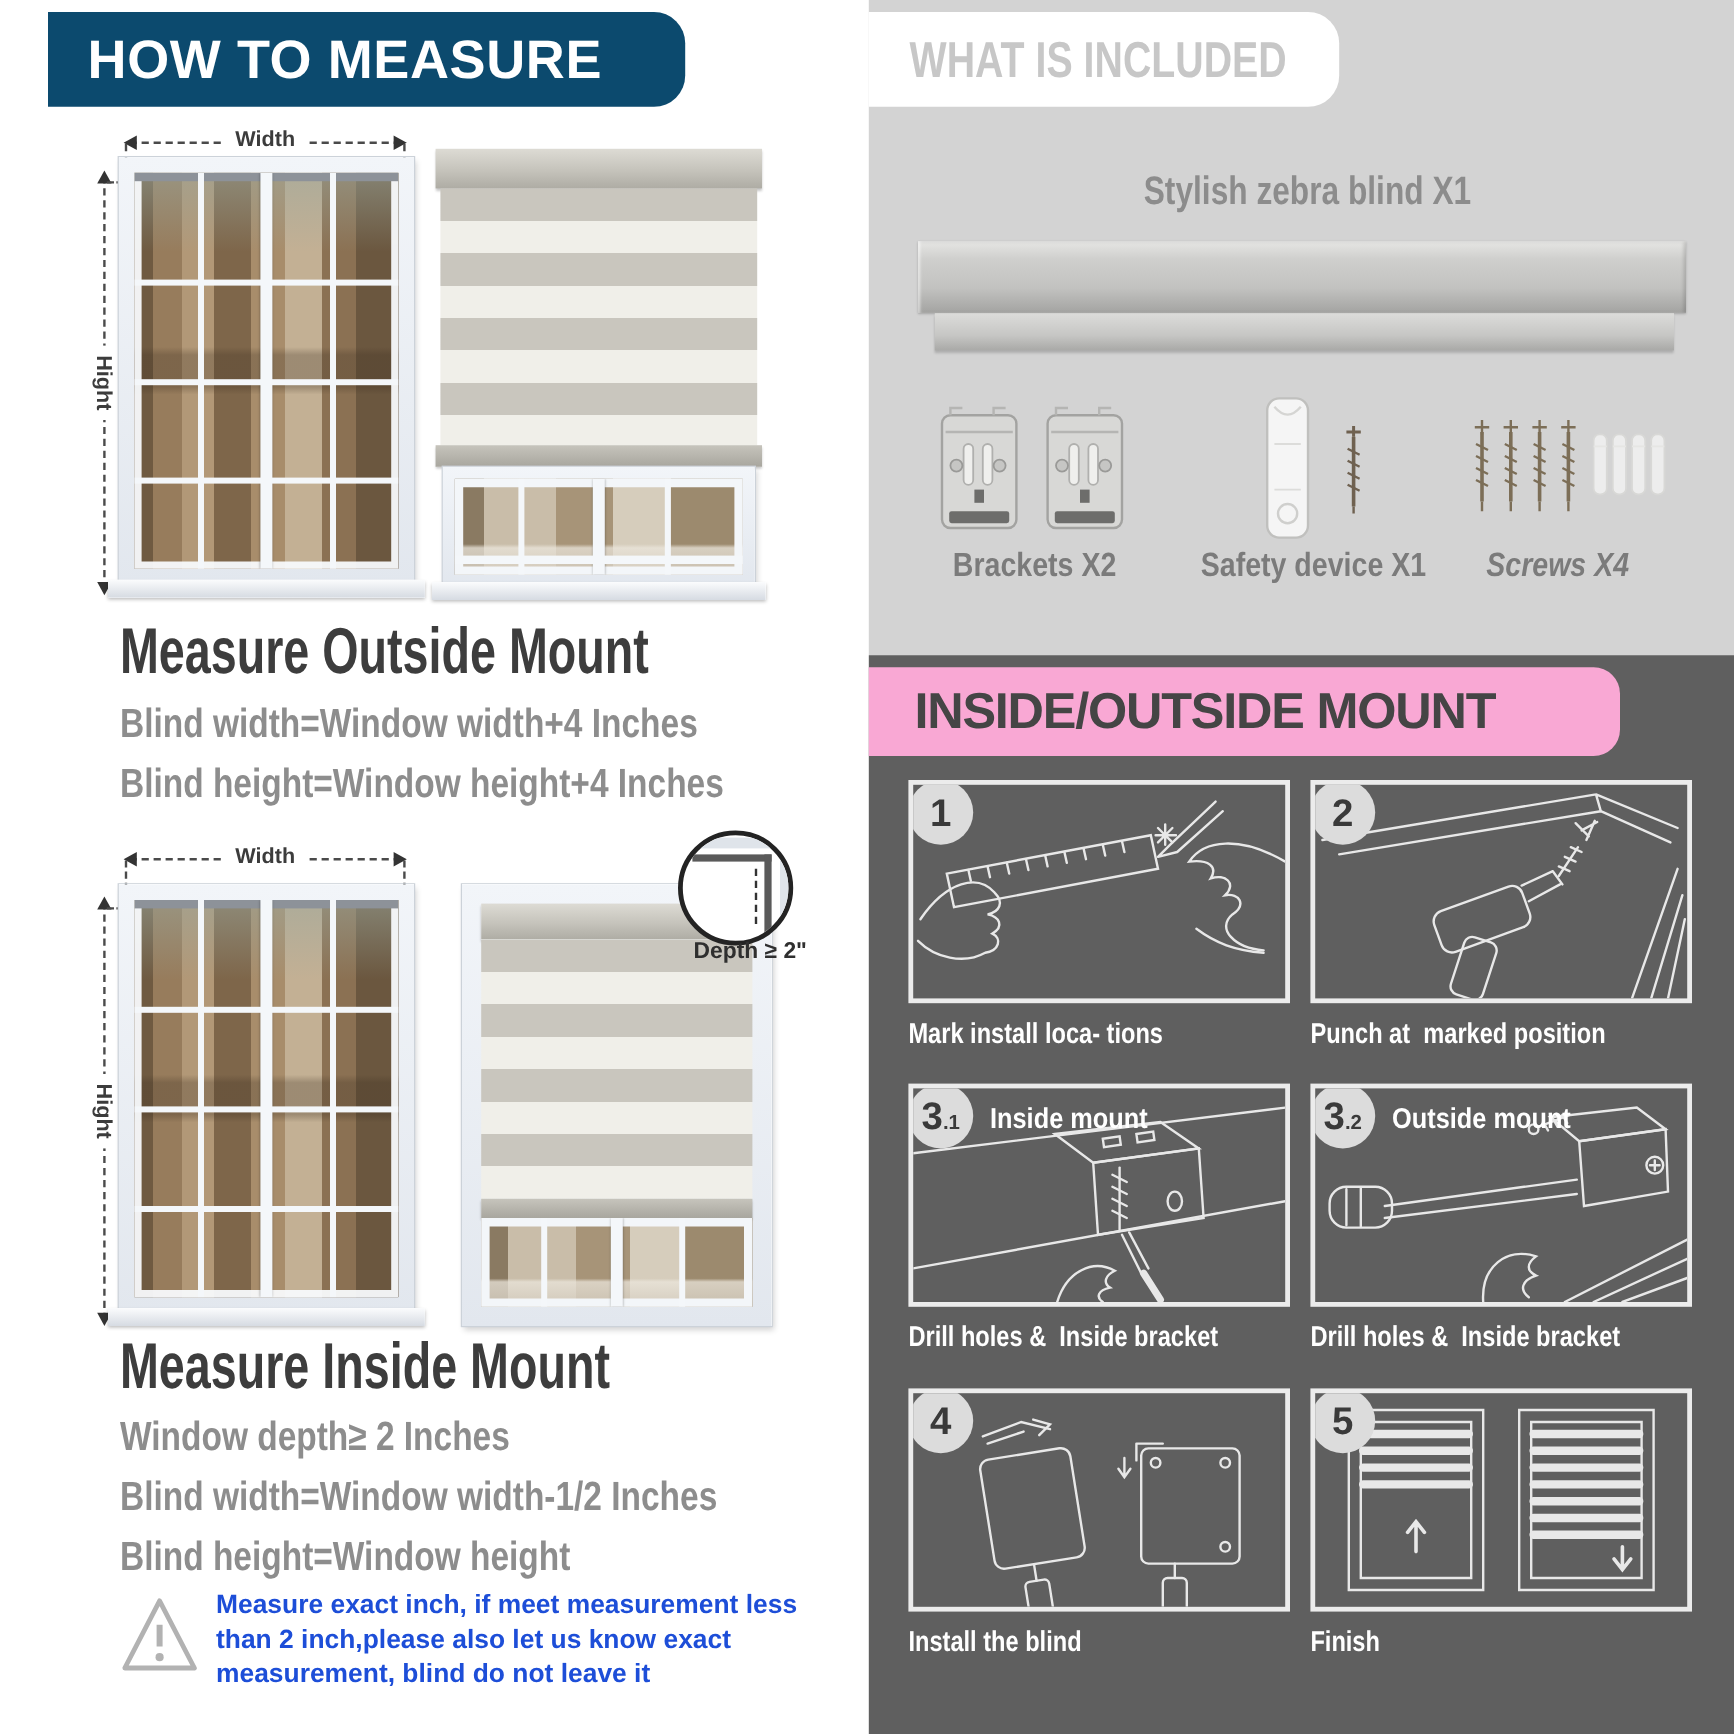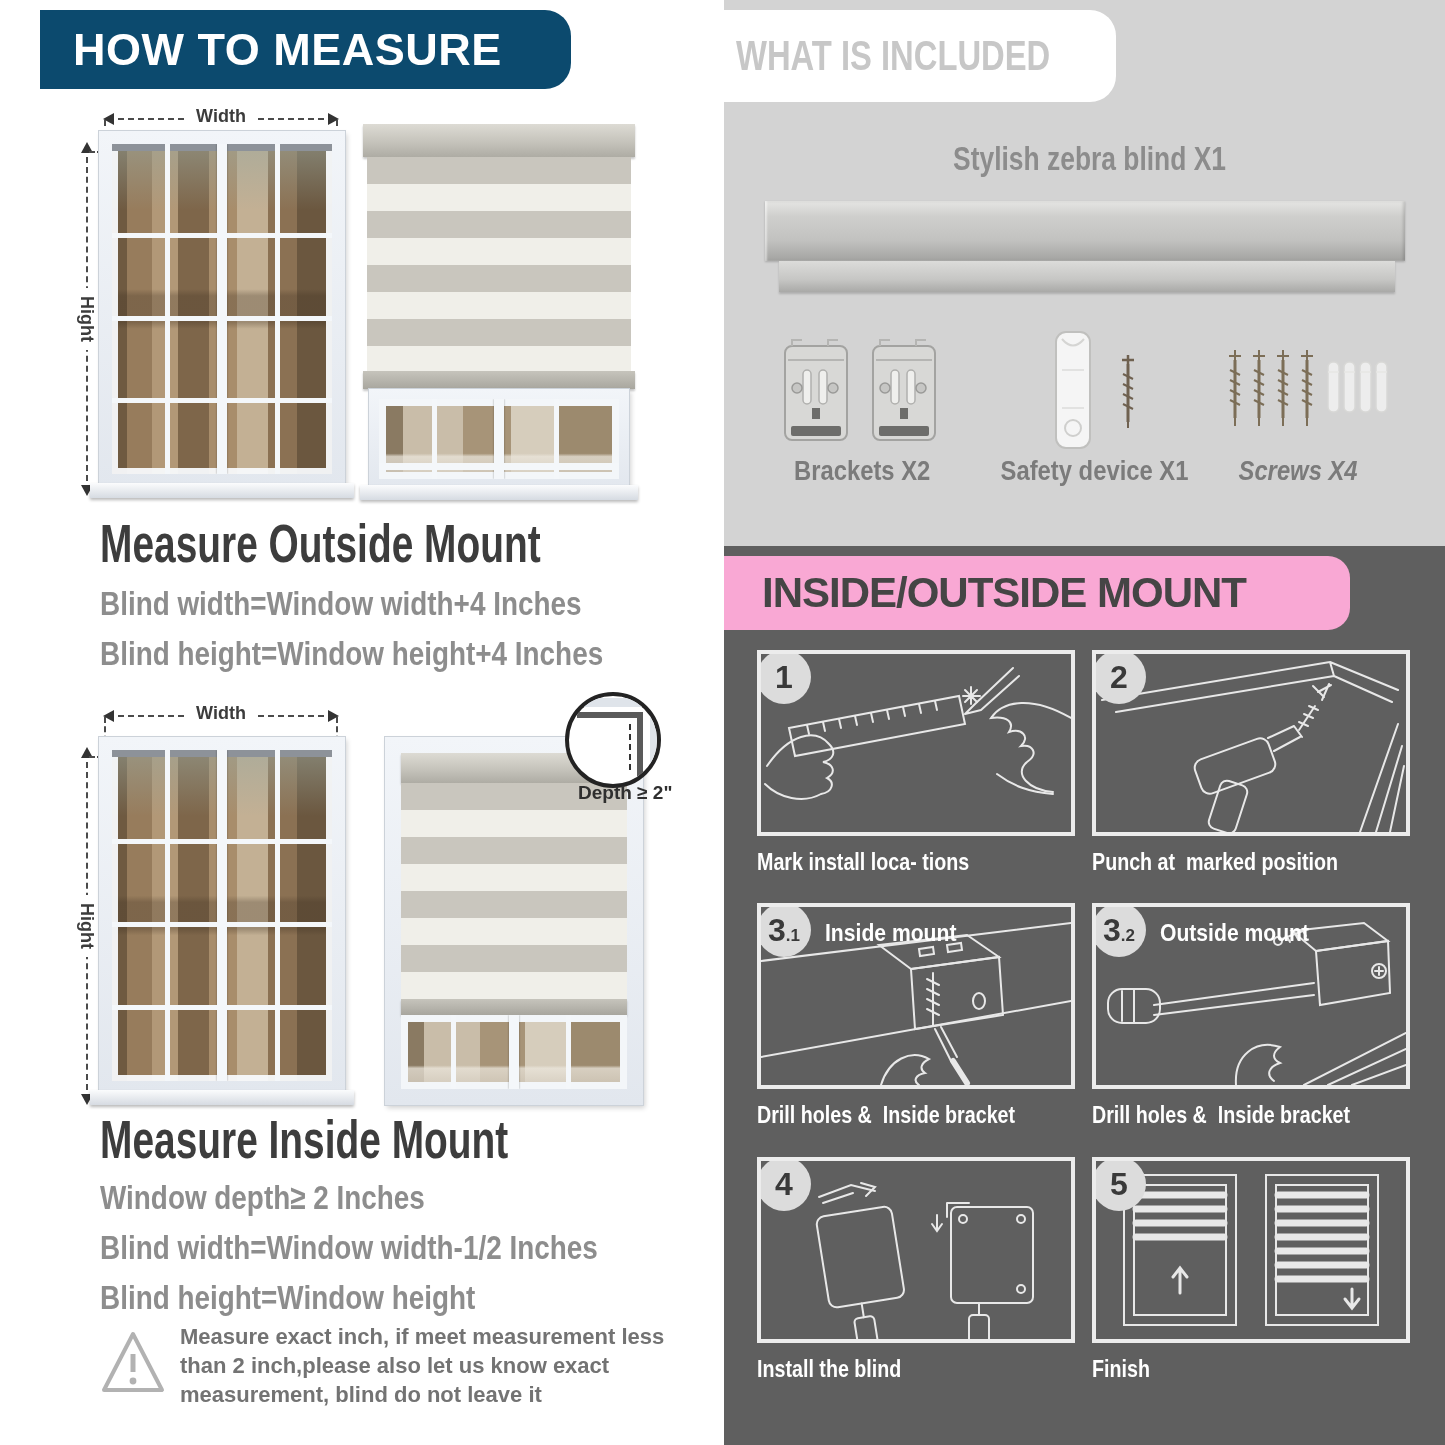--- a/index.html
+++ b/index.html
@@ -4,22 +4,22 @@
 <style>
   html,body{margin:0;padding:0;background:#fff;}
   .stage{position:relative;width:1445px;height:1445px;background:#ffffff;overflow:hidden;
          font-family:"Liberation Sans", sans-serif;}
   .abs{position:absolute;}
 
   
   .hdr{display:flex;align-items:center;font-weight:bold;}
   .hdr-how{left:0;top:10px;width:498px;height:79px;background:#0c4a6e;border-radius:0 26px 26px 0;
            padding-left:33px;color:#ffffff;font-size:45px;letter-spacing:.5px;margin-left:40px;}
-  .hdr-what{left:724px;top:10px;width:358px;height:92px;background:#ffffff;border-radius:0 26px 26px 0;
-            padding-left:34px;color:#c7c7c7;font-size:42px;justify-content:center;}
+  .hdr-what{left:724px;top:10px;width:358px;height:79px;background:#ffffff;border-radius:0 26px 26px 0;
+            padding-left:34px;color:#c7c7c7;font-size:42px;}
   .hdr-what .sq{transform:scaleX(.78);transform-origin:left center;display:inline-block;white-space:nowrap;}
   .hdr-mount{left:724px;top:556px;width:588px;height:74px;background:#f9a8d4;border-radius:0 22px 22px 0;
              padding-left:38px;color:#454545;font-size:42px;letter-spacing:-1px;}
 
   
   .sec-included{left:724px;top:0;width:721px;height:546px;background:#d3d3d3;}
   .sec-mount{left:724px;top:546px;width:721px;height:899px;background:#5f5f5f;}
 
   
   .p-label{left:770px;top:140px;width:640px;text-align:center;font-size:33px;font-weight:bold;color:#8c8c8c;}
@@ -45,21 +45,21 @@
   .step-title{position:absolute;left:64px;top:12px;font-size:24px;font-weight:bold;color:#ffffff;
               transform:scaleX(.88);transform-origin:left center;white-space:nowrap;}
   .step-cap{margin-top:12px;font-size:24px;font-weight:bold;color:#ffffff;white-space:pre-wrap;
             transform:scaleX(.82);transform-origin:left center;width:122%;}
   .ill{position:absolute;inset:0;width:100%;height:100%;}
   .ill *{vector-effect:non-scaling-stroke;}
 
   
   .h-measure{font-size:54px;font-weight:bold;color:#3d3d3d;transform:scaleX(.72);transform-origin:left center;white-space:nowrap;}
   .t-body{font-size:34px;font-weight:bold;color:#8d8d8d;transform:scaleX(.82);transform-origin:left center;white-space:nowrap;}
-  .t-warn{font-size:22px;font-weight:bold;color:#737373;line-height:29px;}
+  .t-warn{font-size:22px;font-weight:bold;color:#1d4ed8;line-height:29px;}
 
   
   .meas{position:absolute;}
   .dash-h{position:absolute;left:4px;right:4px;top:7px;border-top:2px dashed #4a4a4a;}
   .tri{position:absolute;width:0;height:0;border:6px solid transparent;}
   .tri-l{left:-1px;top:2px;border-right:11px solid #333;border-left:0;}
   .tri-r{right:-1px;top:2px;border-left:11px solid #333;border-right:0;}
   .meas-label{position:absolute;top:-5px;left:50%;transform:translateX(-50%);background:#fff;padding:0 10px;
               font-size:18px;font-weight:bold;color:#3c3c3c;}
   .drop{position:absolute;top:9px;border-left:2px dashed #4a4a4a;}

